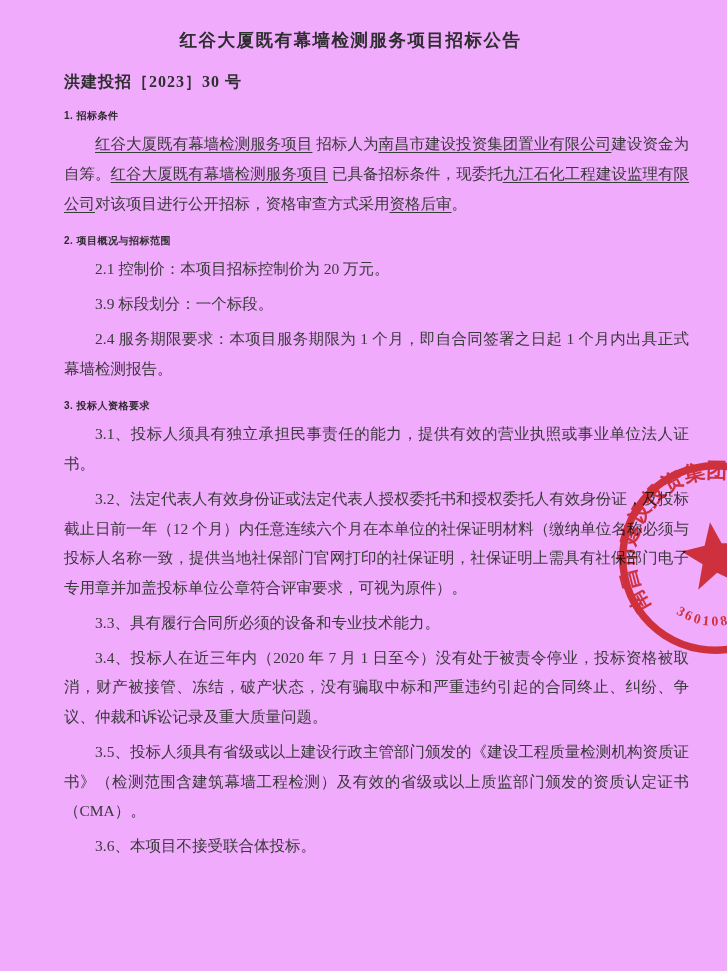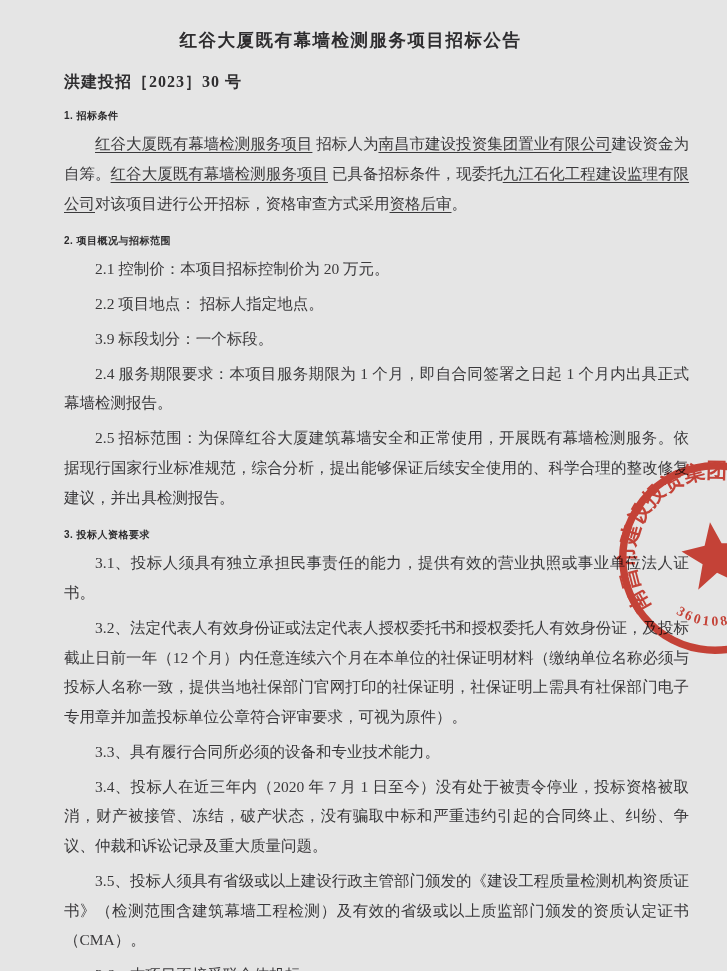--- a/index.html
+++ b/index.html
@@ -1,19 +1,19 @@
 <!DOCTYPE html>
 <html><head>
 <meta charset="utf-8">
 <style>
   html, body { margin:0; padding:0; background:#ffffff; }
   .page {
     position:relative;
     width:727px; height:971px;
-    background:#e5e5e5;
+    background:#f0abfc;
     overflow:hidden;
     font-family:"Liberation Serif","DejaVu Serif",serif;
     color:#343434;
     box-sizing:border-box;
   }
   .content {
     box-sizing:border-box;
     padding:22px 38px 0 64px;
   }
   .doc-title {
@@ -78,24 +78,22 @@
 
     <section class="sec">
       <h2 class="sec-h">1. 招标条件</h2>
       <p class="para"><span class="u">红谷大厦既有幕墙检测服务项目</span><span> 招标人为</span><span class="u">南昌市建设投资集团置业有限公司</span><span>建设资金为自筹。</span><span class="u">红谷大厦既有幕墙检测服务项目</span><span> 已具备招标条件，现委托</span><span class="u">九江石化工程建设监理有限公司</span><span>对该项目进行公开招标，资格审查方式采用</span><span class="u">资格后审</span><span>。</span></p>
     </section>
 
     <section class="sec">
       <h2 class="sec-h">2. 项目概况与招标范围</h2>
       <div>
           <p class="para">2.1 控制价：本项目招标控制价为 20 万元。</p>
-          <p class="para">2.2 项目地点： 招标人指定地点。</p>
           <p class="para">3.9 标段划分：一个标段。</p>
           <p class="para">2.4 服务期限要求：本项目服务期限为 1 个月，即自合同签署之日起 1 个月内出具正式幕墙检测报告。</p>
-          <p class="para">2.5 招标范围：为保障红谷大厦建筑幕墙安全和正常使用，开展既有幕墙检测服务。依据现行国家行业标准规范，综合分析，提出能够保证后续安全使用的、科学合理的整改修复建议，并出具检测报告。</p>
         </div>
     </section>
 
     <section class="sec">
       <h2 class="sec-h">3. 投标人资格要求</h2>
       <div>
           <p class="para">3.1、投标人须具有独立承担民事责任的能力，提供有效的营业执照或事业单位法人证书。</p>
           <p class="para">3.2、法定代表人有效身份证或法定代表人授权委托书和授权委托人有效身份证，及投标截止日前一年（12 个月）内任意连续六个月在本单位的社保证明材料（缴纳单位名称必须与投标人名称一致，提供当地社保部门官网打印的社保证明，社保证明上需具有社保部门电子专用章并加盖投标单位公章符合评审要求，可视为原件）。</p>
           <p class="para">3.3、具有履行合同所必须的设备和专业技术能力。</p>
           <p class="para">3.4、投标人在近三年内（2020 年 7 月 1 日至今）没有处于被责令停业，投标资格被取消，财产被接管、冻结，破产状态，没有骗取中标和严重违约引起的合同终止、纠纷、争议、仲裁和诉讼记录及重大质量问题。</p>

